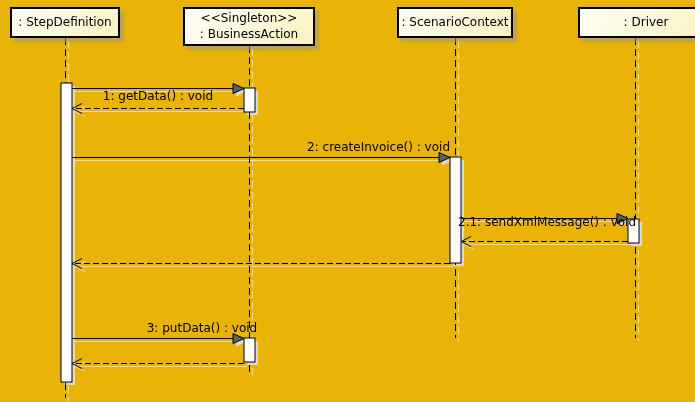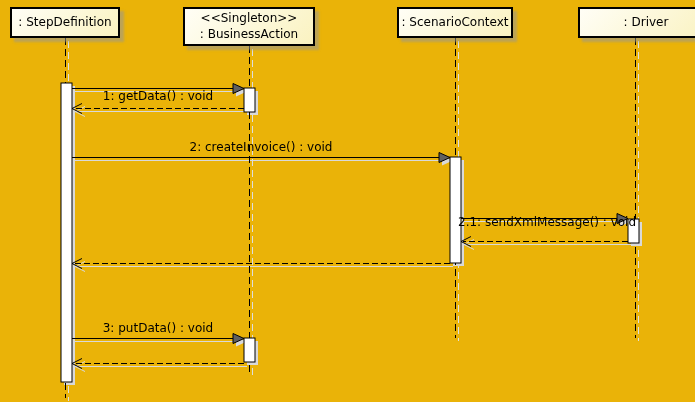--- a/index.html
+++ b/index.html
@@ -119,19 +119,19 @@
   <div class="ll-box" style="left:397px; top:7px; width:116px; height:31px;">
     <span>: ScenarioContext</span>
   </div>
 
   <div class="ll-box" style="left:578px; top:7px; width:136px; height:31px;">
     <span>: Driver</span>
   </div>
 
   <div class="msg-label" style="left:72px; top:71px; width:172px;margin-top:18px;">1: getData() : void</div>
 
-  <div class="msg-label" style="left:72px; top:140px; width:378px;">2: createInvoice() : void</div>
+  <div class="msg-label" style="left:72px; top:140px; width:378px;text-align:right;">2: createInvoice() : void</div>
 
   <div class="msg-label" style="left:458px; top:215px; width:176px;">2.1: sendXmlMessage() : void</div>
 
-  <div class="msg-label" style="left:72px; top:321px; width:172px;">3: putData() : void</div>
+  <div class="msg-label" style="left:72px; top:321px; width:172px;padding-left:44px;">3: putData() : void</div>
 
 </div>
 
 </body></html>

